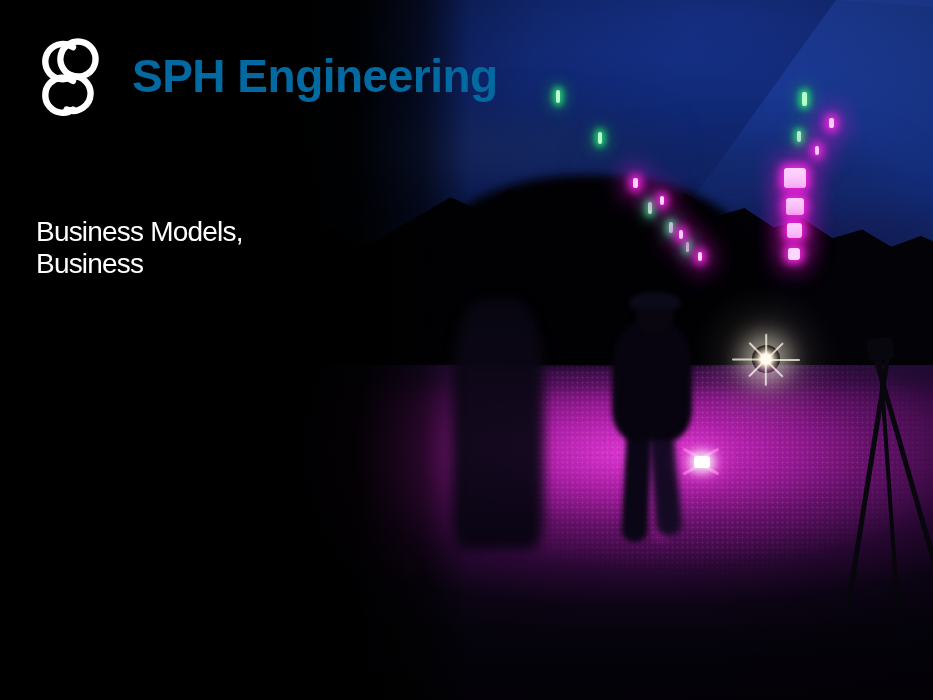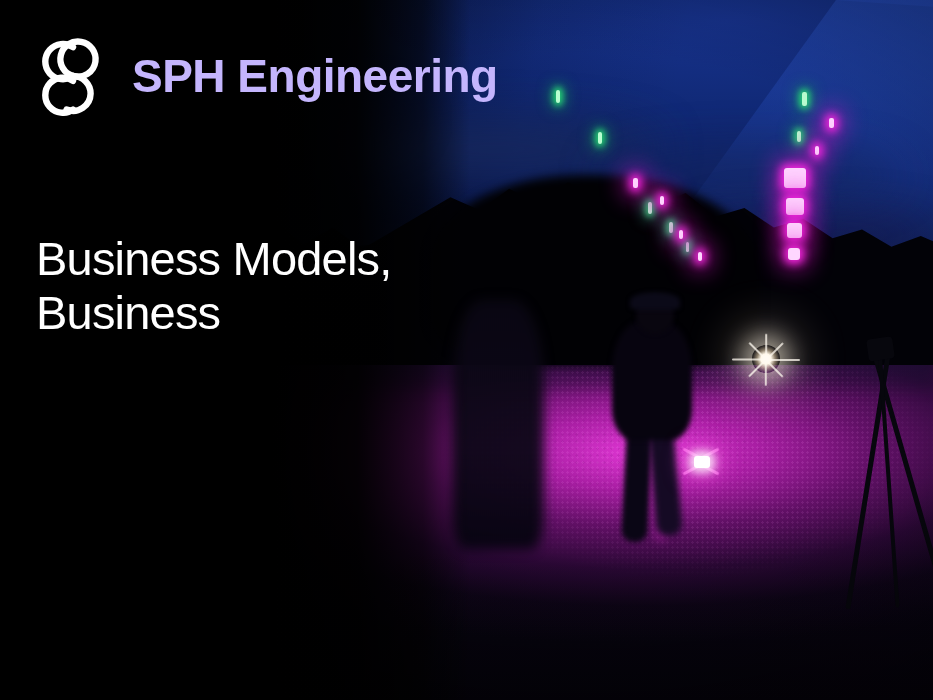--- a/index.html
+++ b/index.html
@@ -179,40 +179,40 @@
   }
 
   
   .logo{
     position:absolute; left:32px; top:36px;
     display:flex; align-items:center; gap:18px;
     z-index:30;
   }
   .logo-mark{ width:82px; height:80px; display:block; }
   .logo-text{
-    color:#c4b5fd; font-size:46px; font-weight:700; letter-spacing:-0.5px;
+    color:#0369a1; font-size:46px; font-weight:700; letter-spacing:-0.5px;
     font-family:"Liberation Sans", sans-serif; line-height:1; white-space:nowrap;
   }
 
   
   .copy{ position:absolute; left:36px; top:206px; width:470px; z-index:30; }
 
   .headline{
     font-size:55px; font-weight:700; line-height:1.03; letter-spacing:-1.4px;
     font-family:"Liberation Sans", sans-serif;
     background:linear-gradient(96deg, #6fd4f7 0%, #59c3f2 14%, #4f9cf0 34%, #5a6ff0 55%, #6a48f2 76%, #7033f5 100%);
     -webkit-background-clip:text; background-clip:text;
     color:transparent; -webkit-text-fill-color:transparent;
     margin:0; padding:0;
   }
   .headline .ln{ display:block; }
 
   .subhead{
-    margin-top:26px;
-    font-size:47px; font-weight:400; line-height:1.14; letter-spacing:-0.8px;
+    margin-top:10px;
+    font-size:28px; font-weight:400; line-height:1.14; letter-spacing:-0.8px;
     color:#ffffff; font-family:"Liberation Sans", sans-serif;
   }
   .subhead .ln{ display:block; }
 </style>
 </head>
 <body>
 
 <div class="stage">
 
   <div class="photo">

